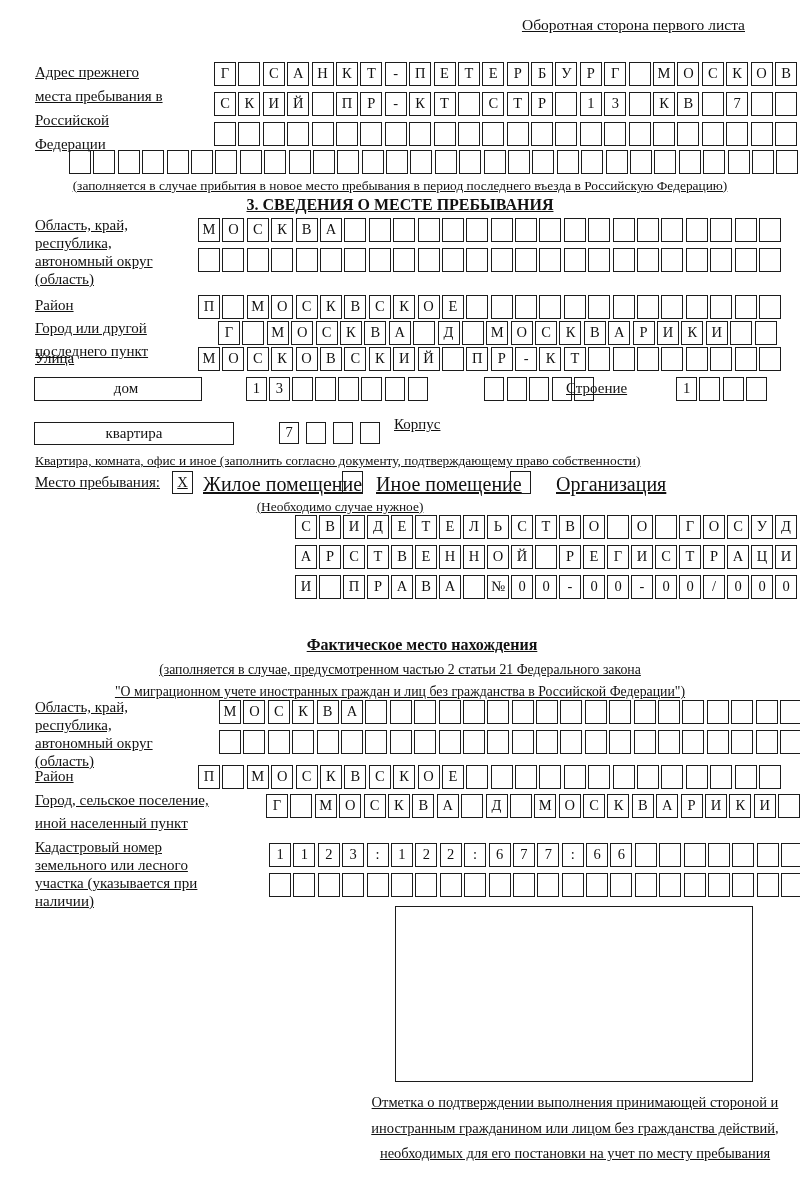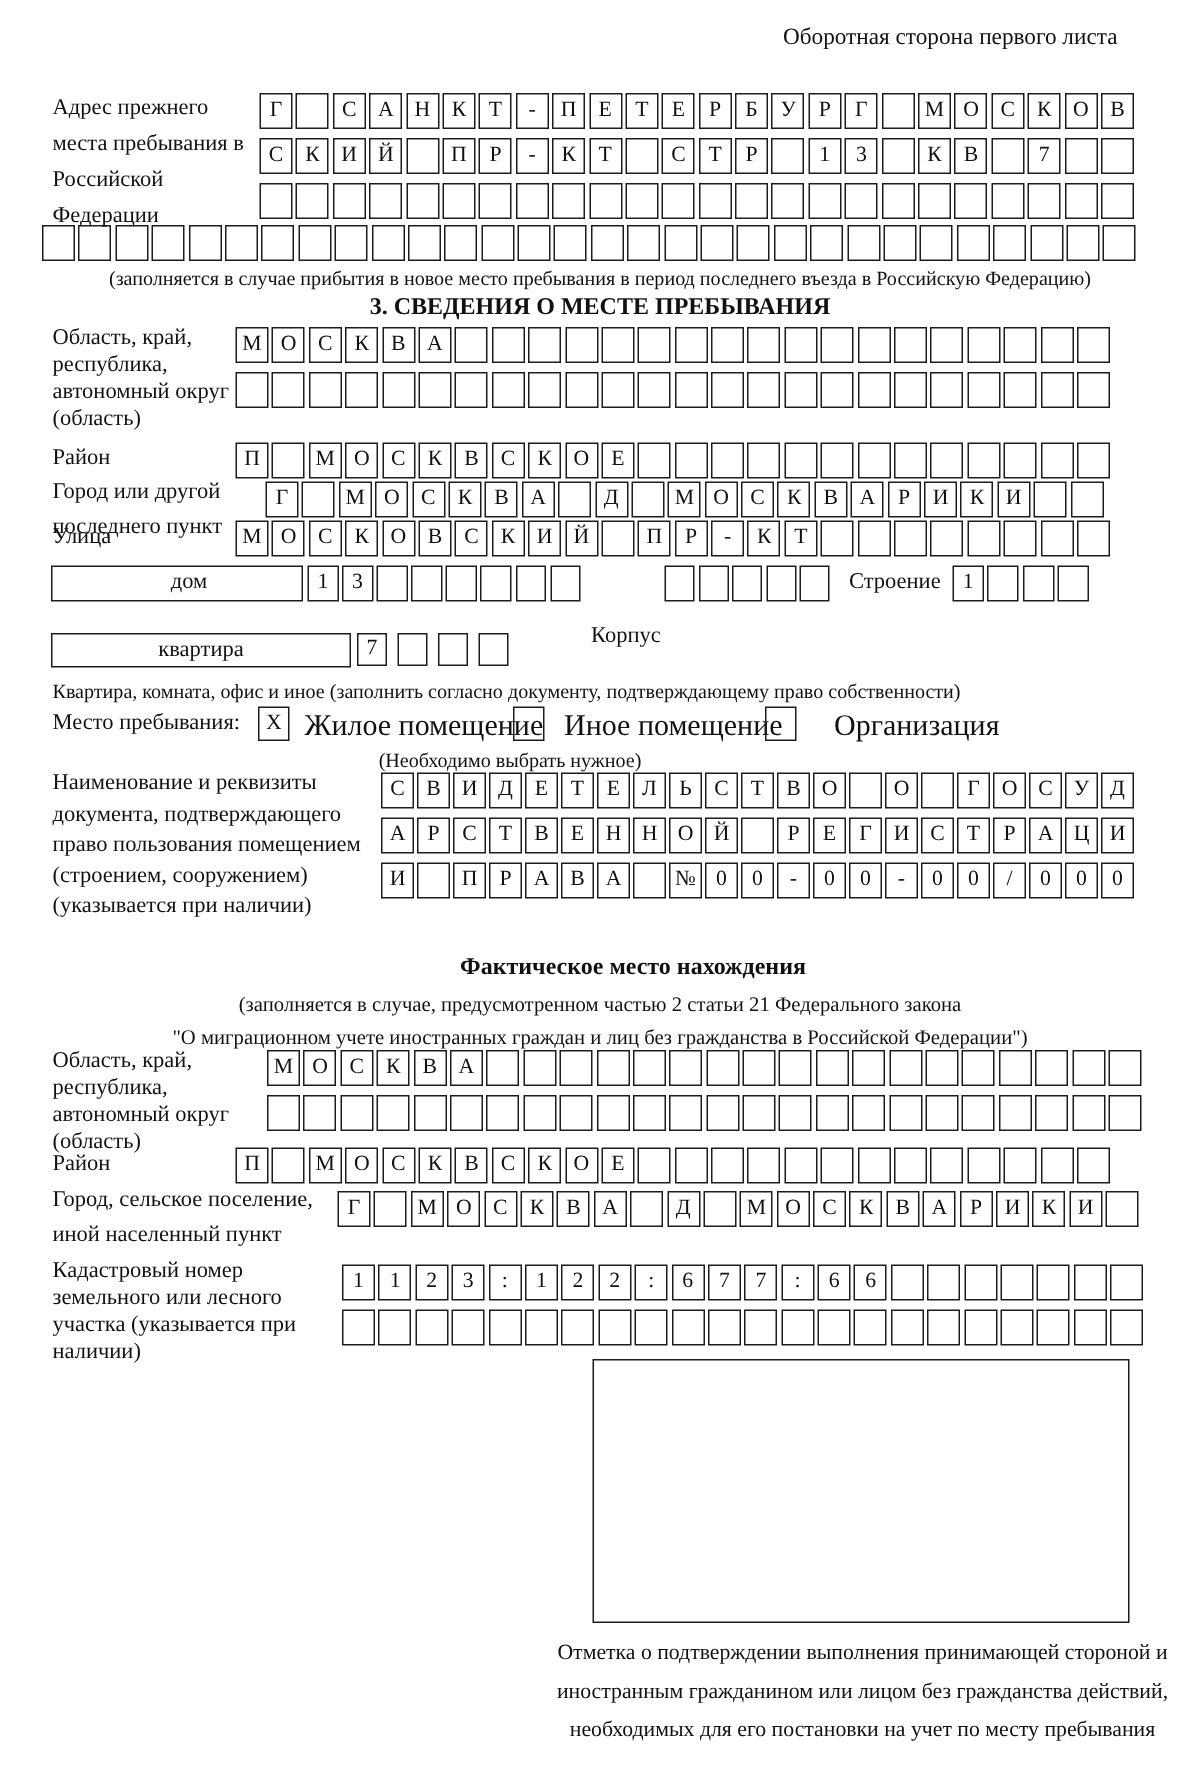--- a/index.html
+++ b/index.html
@@ -2,26 +2,26 @@
 <html lang="ru"><head>
 <meta charset="utf-8">
 <title>Уведомление о прибытии — оборотная сторона</title>
 <style>
   html,body{margin:0;padding:0;background:#fff;}
   .page{
     position:relative;width:800px;height:1180px;background:#fff;
     font-family:"Liberation Serif","DejaVu Serif",serif;color:#111;
     overflow:hidden;
   }
-  .abs{position:absolute;}
+  .abs{position:absolute;text-decoration:underline;}
   .lbl{font-size:15px;line-height:18px;}
   .note{font-size:13.4px;line-height:17px;}
   .sect-title{font-size:16px;font-weight:bold;text-align:center;width:100%;}
   .center{text-align:center;}
-  .boxrow{position:absolute;white-space:nowrap;line-height:0;}
+  .boxrow{position:absolute;white-space:nowrap;line-height:0;margin-left:41px;}
   .cbox{
     display:inline-block;box-sizing:border-box;
     width:22px;height:24px;border:1.6px solid #1c1c1c;margin-right:2.4px;
     text-align:center;font-size:14.5px;line-height:21px;vertical-align:top;
     font-family:"Liberation Serif","DejaVu Serif",serif;
   }
   .boxrow.tight .cbox{margin-right:2px;}
   .boxrow.house .cbox{width:20.5px;margin-right:2.6px;}
   .boxrow.korpus .cbox{width:20px;margin-right:2.5px;}
   .boxrow.stroenie .cbox{width:21px;margin-right:2.3px;}
@@ -77,23 +77,22 @@
   <div class="boxrow apt" style="left:238px;top:422px;"><span class="cbox">7</span><span class="cbox"></span><span class="cbox"></span><span class="cbox"></span></div>
   <div class="abs note" style="left:35px;top:452px;width:740px;">Квартира, комната, офис и иное (заполнить согласно документу, подтверждающему право собственности)</div>
 
   <div class="abs lbl" style="left:35px;top:473px;">Место пребывания:</div>
   <span class="checkbox abs" style="left:172px;top:471px;">X</span>
   <span class="abs opt-label" style="left:203px;top:473px;">Жилое помещение</span>
   <span class="checkbox abs" style="left:342px;top:471px;"></span>
   <span class="abs opt-label" style="left:376px;top:473px;">Иное помещение</span>
   <span class="checkbox abs" style="left:510px;top:471px;"></span>
   <span class="abs opt-label" style="left:556px;top:473px;">Организация</span>
-  <div class="abs note center" style="left:150px;top:498px;width:380px;">(Необходимо выбрать нужное)</div>
+  <div class="abs note center" style="left:150px;top:498px;width:380px;">(Необходимо случае нужное)</div>
 
-  <div class="abs lbl" style="left:35px;top:512px;width:220px;line-height:20.5px;">Наименование и реквизиты документа, подтверждающего право пользования помещением (строением, сооружением) (указывается при наличии)</div>
   <div class="boxrow tight" style="left:254px;top:515px;"><span class="cbox">С</span><span class="cbox">В</span><span class="cbox">И</span><span class="cbox">Д</span><span class="cbox">Е</span><span class="cbox">Т</span><span class="cbox">Е</span><span class="cbox">Л</span><span class="cbox">Ь</span><span class="cbox">С</span><span class="cbox">Т</span><span class="cbox">В</span><span class="cbox">О</span><span class="cbox"></span><span class="cbox">О</span><span class="cbox"></span><span class="cbox">Г</span><span class="cbox">О</span><span class="cbox">С</span><span class="cbox">У</span><span class="cbox">Д</span></div>
   <div class="boxrow tight" style="left:254px;top:545px;"><span class="cbox">А</span><span class="cbox">Р</span><span class="cbox">С</span><span class="cbox">Т</span><span class="cbox">В</span><span class="cbox">Е</span><span class="cbox">Н</span><span class="cbox">Н</span><span class="cbox">О</span><span class="cbox">Й</span><span class="cbox"></span><span class="cbox">Р</span><span class="cbox">Е</span><span class="cbox">Г</span><span class="cbox">И</span><span class="cbox">С</span><span class="cbox">Т</span><span class="cbox">Р</span><span class="cbox">А</span><span class="cbox">Ц</span><span class="cbox">И</span></div>
   <div class="boxrow tight" style="left:254px;top:575px;"><span class="cbox">И</span><span class="cbox"></span><span class="cbox">П</span><span class="cbox">Р</span><span class="cbox">А</span><span class="cbox">В</span><span class="cbox">А</span><span class="cbox"></span><span class="cbox">№</span><span class="cbox">0</span><span class="cbox">0</span><span class="cbox">-</span><span class="cbox">0</span><span class="cbox">0</span><span class="cbox">-</span><span class="cbox">0</span><span class="cbox">0</span><span class="cbox">/</span><span class="cbox">0</span><span class="cbox">0</span><span class="cbox">0</span></div>
 
   <div class="abs sect-title" style="left:0;top:636px;padding-left:22px;">Фактическое место нахождения</div>
   <div class="abs note center" style="left:0;top:661px;width:800px;font-size:13.8px;">(заполняется в случае, предусмотренном частью 2 статьи 21 Федерального закона</div>
   <div class="abs note center" style="left:0;top:683px;width:800px;font-size:13.8px;">"О миграционном учете иностранных граждан и лиц без гражданства в Российской Федерации")</div>
 
   <div class="abs lbl" style="left:35px;top:698px;width:140px;">Область, край, республика, автономный округ (область)</div>
   <div class="boxrow" style="left:178px;top:700px;"><span class="cbox">М</span><span class="cbox">О</span><span class="cbox">С</span><span class="cbox">К</span><span class="cbox">В</span><span class="cbox">А</span><span class="cbox"></span><span class="cbox"></span><span class="cbox"></span><span class="cbox"></span><span class="cbox"></span><span class="cbox"></span><span class="cbox"></span><span class="cbox"></span><span class="cbox"></span><span class="cbox"></span><span class="cbox"></span><span class="cbox"></span><span class="cbox"></span><span class="cbox"></span><span class="cbox"></span><span class="cbox"></span><span class="cbox"></span><span class="cbox"></span></div>

